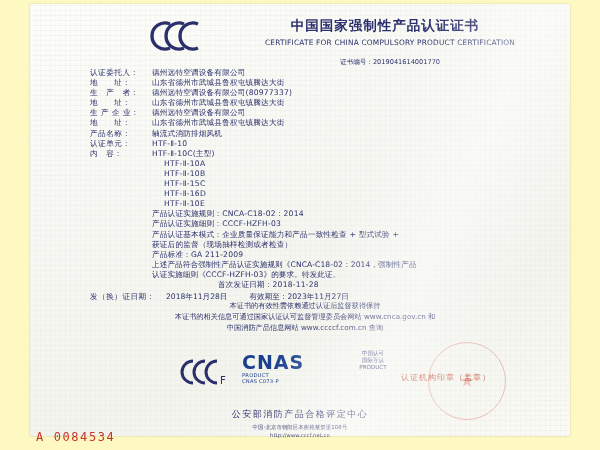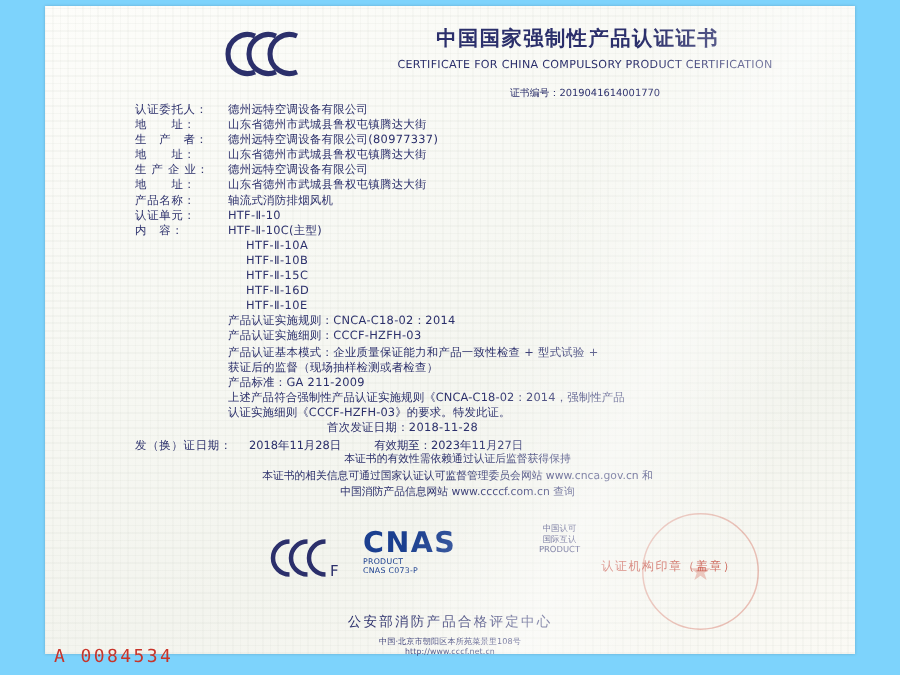--- a/index.html
+++ b/index.html
@@ -10,21 +10,21 @@
   body {
     width: 600px;
     height: 450px;
     overflow: hidden;
     font-family: "DejaVu Sans", "Liberation Sans", sans-serif;
   }
   .page {
     position: relative;
     width: 600px;
     height: 450px;
-    background: #7dd3fc;
+    background: #fef9c3;
   }
   
   .sheet {
     position: absolute;
     left: 30px;
     top: 4px;
     width: 540px;
     height: 432px;
     background: #fbfaf6;
     background-image:

